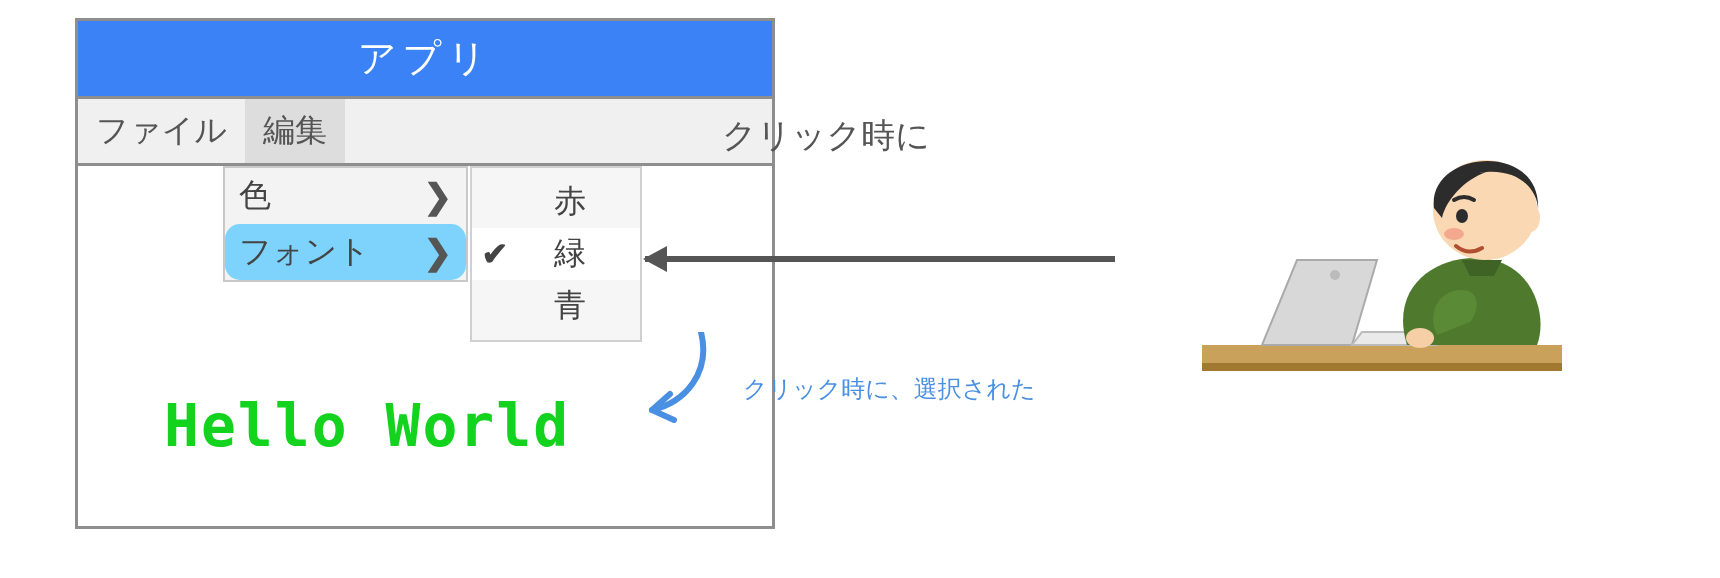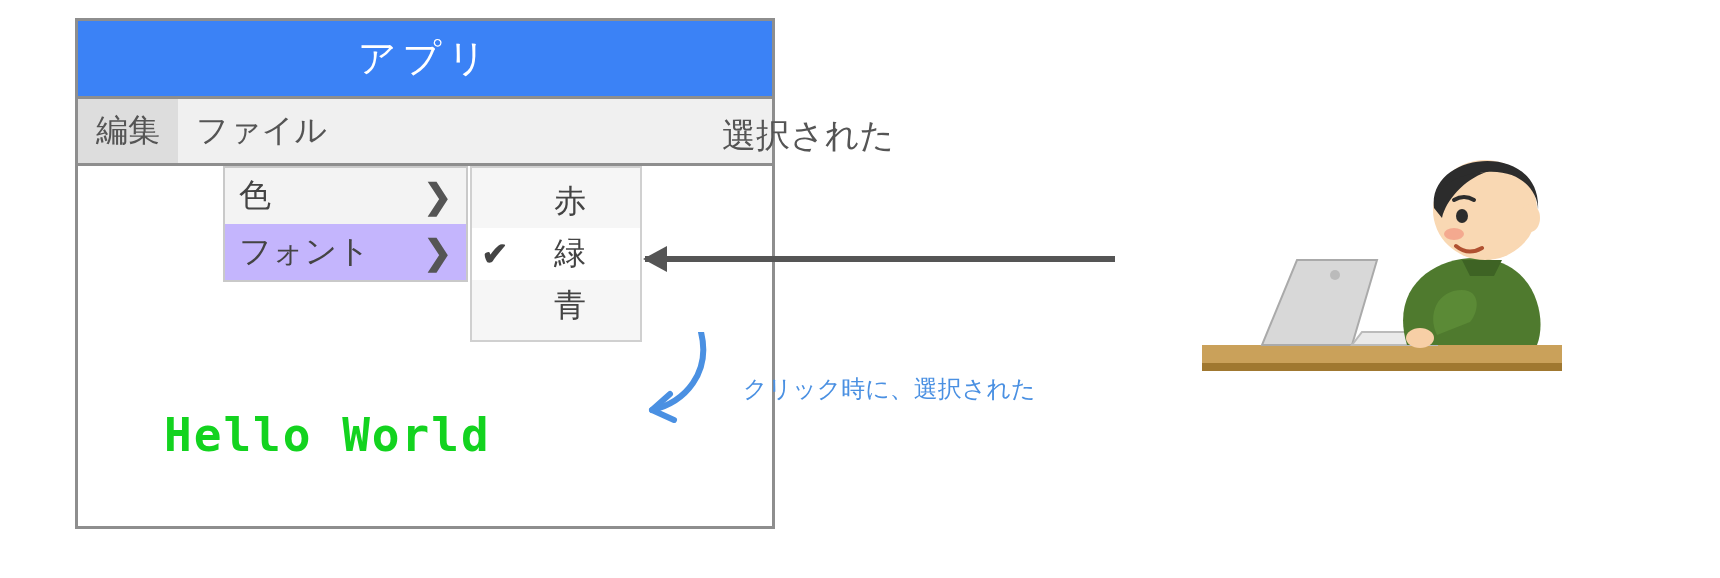--- a/index.html
+++ b/index.html
@@ -49,21 +49,21 @@
       background:#f3f3f3;
       border:2px solid #c9c9c9;
       font-size:32px;
       color:#444;
     }
     .dropdown1 .row {
       display:flex;justify-content:space-between;align-items:center;
       padding:6px 14px;
       cursor:pointer;
     }
-    .dropdown1 .row.hover {background:#c4b5fd;}
+    .dropdown1 .row.hover {background:#7dd3fc;border-radius:15px;}
     .chev {font-weight:800;font-size:34px;color:#555;}
     .dropdown2 {
       position:absolute;
       left:392px;top:0px;
       width:172px;
       background:#f6f6f6;
       border:2px solid #d0d0d0;
       font-size:32px;
       color:#444;
       padding:8px 0;
@@ -71,23 +71,23 @@
     .dropdown2 .row {
       display:flex;align-items:center;
       padding:4px 10px 4px 8px;
       cursor:pointer;
       position:relative;
     }
     .dropdown2 .check {width:30px;display:inline-block;text-align:center;font-weight:bold;}
     .dropdown2 .lbl {flex:1;text-align:center;}
     .hello {
       position:absolute;
-      left:86px;top:242px;
+      left:86px;top:226px;
       font-family:"Menlo","Consolas",monospace;
-      font-size:46px;
+      font-size:58px;
       font-weight:700;
       color:#13d31f;
       letter-spacing:2px;
     }
     .anno1 {
       position:absolute;
       left:722px;top:110px;
       font-size:34px;
       color:#555;
       line-height:1.5;
@@ -128,22 +128,22 @@
     }
   </style>
 </head>
 <body>
 
 <div class="app-window">
   <div class="titlebar">
     <span>アプリ</span>
   </div>
   <div class="menubar">
+    <div class="item">ファイル</div>
     <div class="item active">編集</div>
-    <div class="item">ファイル</div>
   </div>
   <div class="content">
     <div class="dropdown1">
       <div class="row">
         <span>色</span>
         <span class="chev">❯</span>
       </div>
       <div class="row hover">
         <span>フォント</span>
         <span class="chev">❯</span>
@@ -161,21 +161,21 @@
       <div class="row">
         <span class="check"></span>
         <span class="lbl">青</span>
       </div>
     </div>
     <div class="hello">Hello World</div>
   </div>
 </div>
 
 <div class="anno1">
-  <div>選択された</div>
+  <div>クリック時に</div>
 </div>
 
 <div class="arrow1"></div>
 
 <svg class="bluearrow" viewBox="0 0 80 100">
   <path d="M55 0 C 65 40, 40 70, 6 78" stroke="#4a90e2" stroke-width="6" fill="none" stroke-linecap="round"></path>
   <path d="M6 78 L24 62 M6 78 L28 88" stroke="#4a90e2" stroke-width="6" fill="none" stroke-linecap="round"></path>
 </svg>
 
 <div class="anno2">

